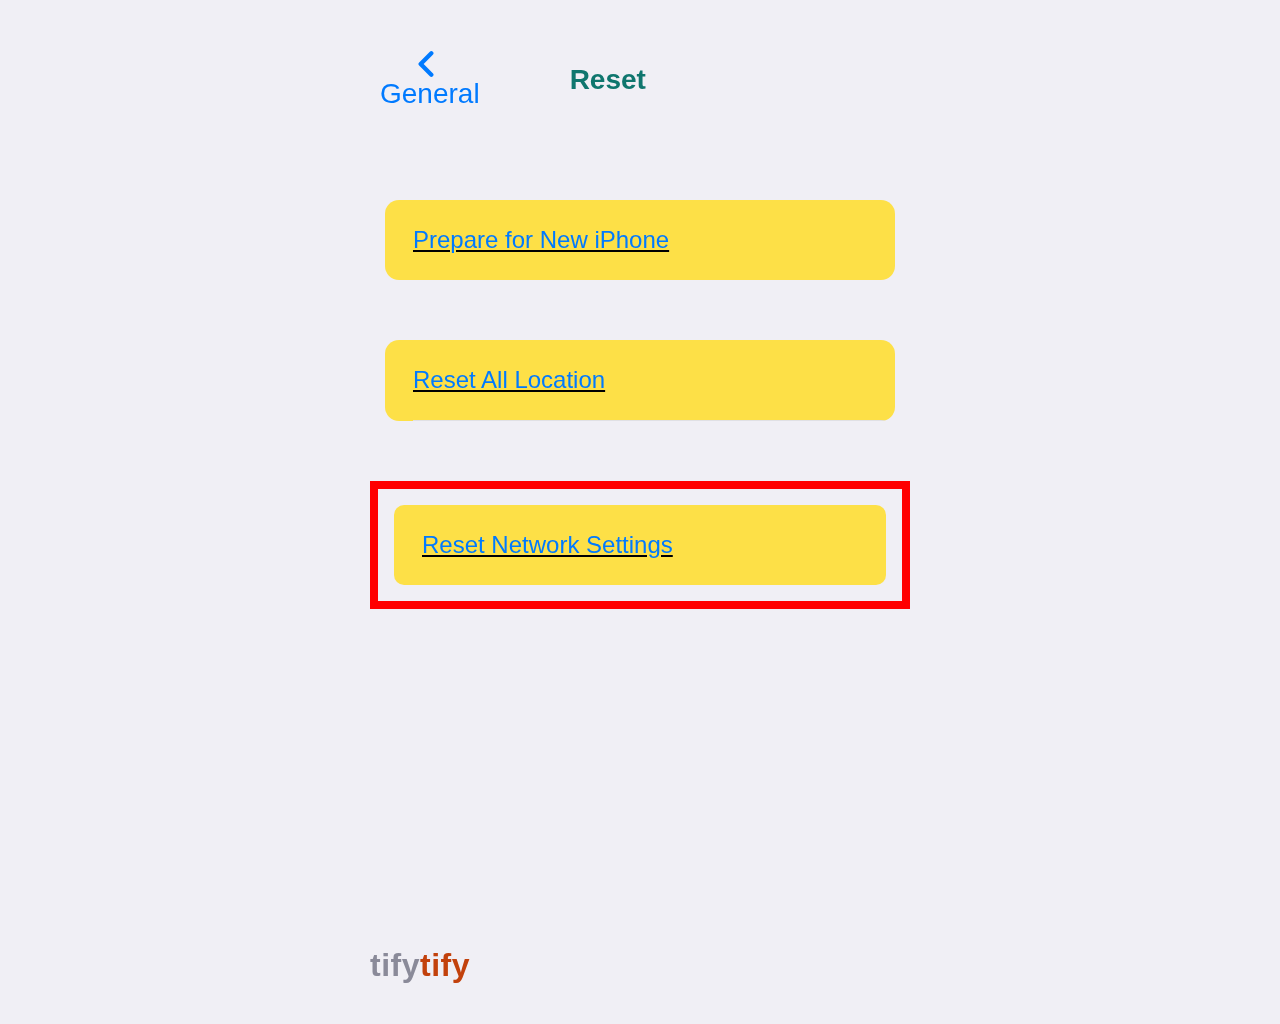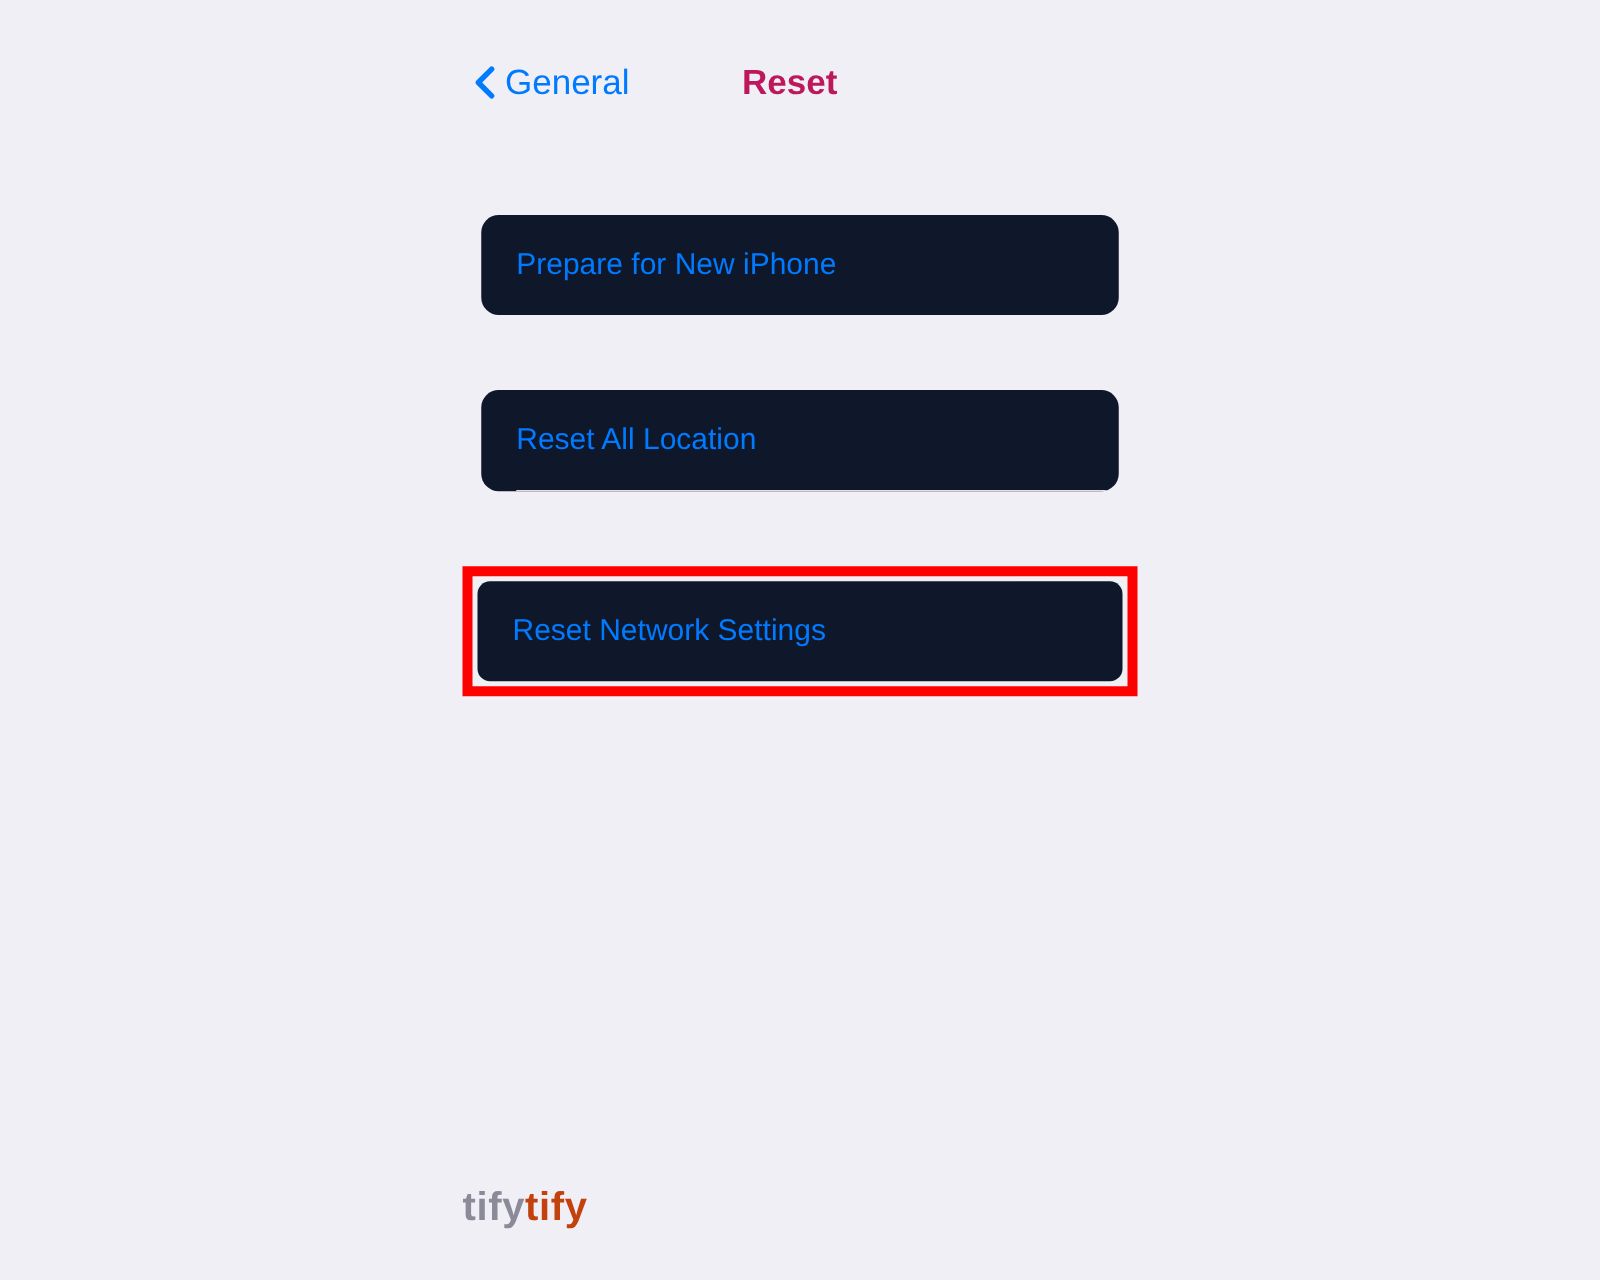--- a/index.html
+++ b/index.html
@@ -25,48 +25,50 @@
     margin-left: 360px;
     margin-bottom: 90px;
   }
   .back-button {
     display: flex;
     align-items: center;
     color: #007aff;
     font-size: 28px;
     font-weight: 400;
     cursor: pointer;
+    flex-direction: column;
   }
   .chevron-left {
     width: 16px;
     height: 28px;
     margin-right: 8px;
   }
   .chevron-left svg {
     width: 100%;
     height: 100%;
   }
   .title {
-    color: #be185d;
+    color: #0f766e;
     font-size: 28px;
     font-weight: 600;
     margin-left: 90px;
   }
   .group {
-    background: #0f172a;
+    background: #fde047;
     border-radius: 14px;
     margin: 0 auto 60px auto;
     width: 510px;
     overflow: hidden;
+    text-decoration: underline;
   }
   .group-highlighted-wrapper {
     width: 540px;
     margin: 0 auto 48px auto;
     border: 8px solid #ff0000;
-    padding: 4px;
+    padding: 16px;
   }
   .group-highlighted-wrapper .group {
     width: 100%;
     margin: 0;
     border-radius: 10px;
   }
   .menu-item {
     padding: 26px 28px;
     color: #007aff;
     font-size: 24px;

